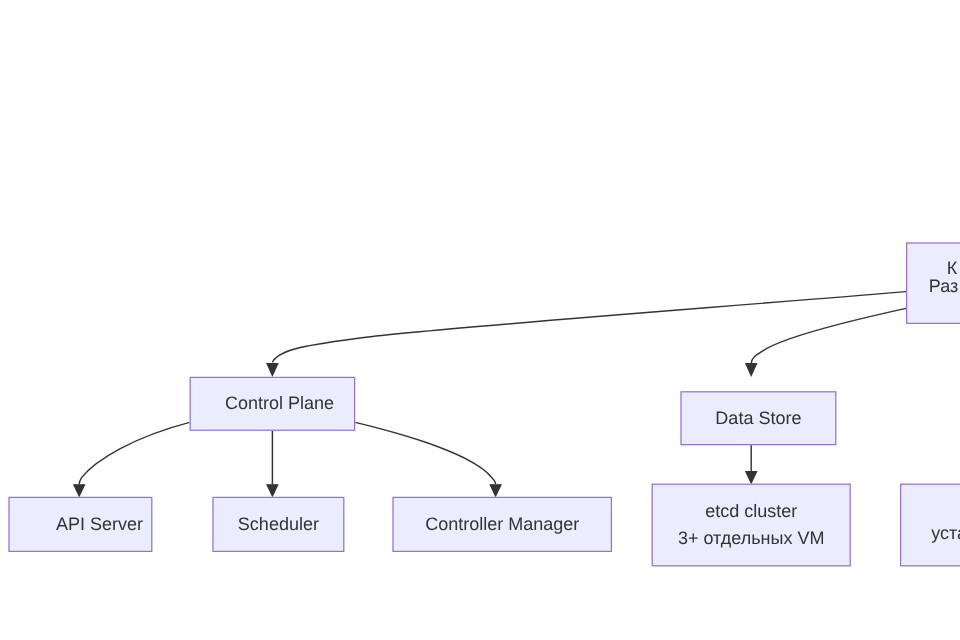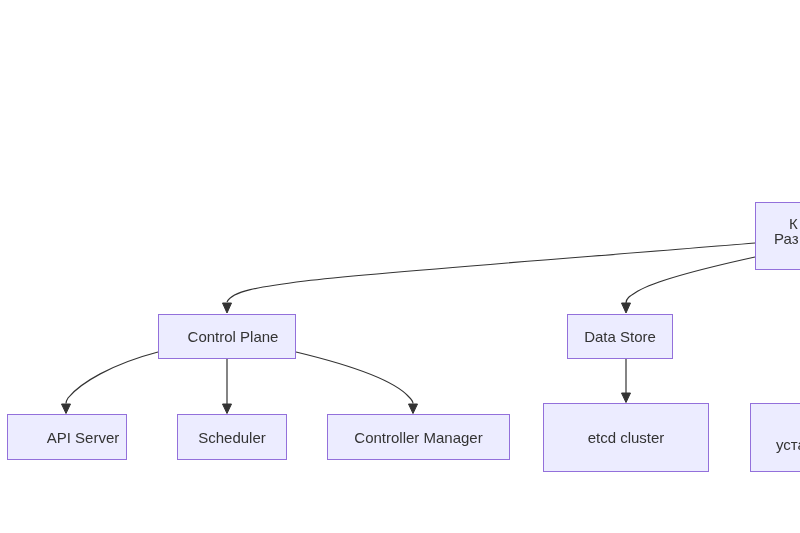--- a/index.html
+++ b/index.html
@@ -27,21 +27,21 @@
     display: flex;
     align-items: center;
     justify-content: center;
     text-align: center;
   }
   .node.multi { flex-direction: column; line-height: 22px; text-align: center; }
   .node.clipped { display: block; }
   .node.clipped span { position: absolute; white-space: nowrap; line-height: 20px; }
 
   #node-control-plane      { left: 158px; top: 314px; width: 138px; height: 45px; padding-left: 12px; }
-  #node-data-store         { left: 567px; top: 314px; width: 106px; height: 45px; }
+  #node-data-store         { left: 567px; top: 326px; width: 130px; height: 45px; }
   #node-api-server         { left: 7px;   top: 414px; width: 120px; height: 46px; padding-left: 32px; }
   #node-scheduler          { left: 177px; top: 414px; width: 110px; height: 46px; }
   #node-controller-manager { left: 327px; top: 414px; width: 183px; height: 46px; }
   #node-etcd-cluster       { left: 543px; top: 403px; width: 166px; height: 69px; }
   #node-cluster            { left: 755px; top: 202px; width: 245px; height: 68px; }
   #node-cluster .l1 { left: 33px; top: 11px; }
   #node-cluster .l2 { left: 18px; top: 26px; }
   #node-install            { left: 750px; top: 403px; width: 250px; height: 69px; }
   #node-install .l1 { left: 25px; top: 31px; }
 </style>
@@ -83,17 +83,18 @@
 <div id="node-scheduler" class="node">
   <span>Scheduler</span>
 </div>
 
 <div id="node-controller-manager" class="node">
   <span>Controller Manager</span>
 </div>
 
 <div id="node-etcd-cluster" class="node multi">
   <span>etcd cluster</span>
+  <span>3+ отдельных VM</span>
 </div>
 
 <div id="node-install" class="node clipped">
   <span class="l1">уста</span>
 </div>
 
 </body></html>

